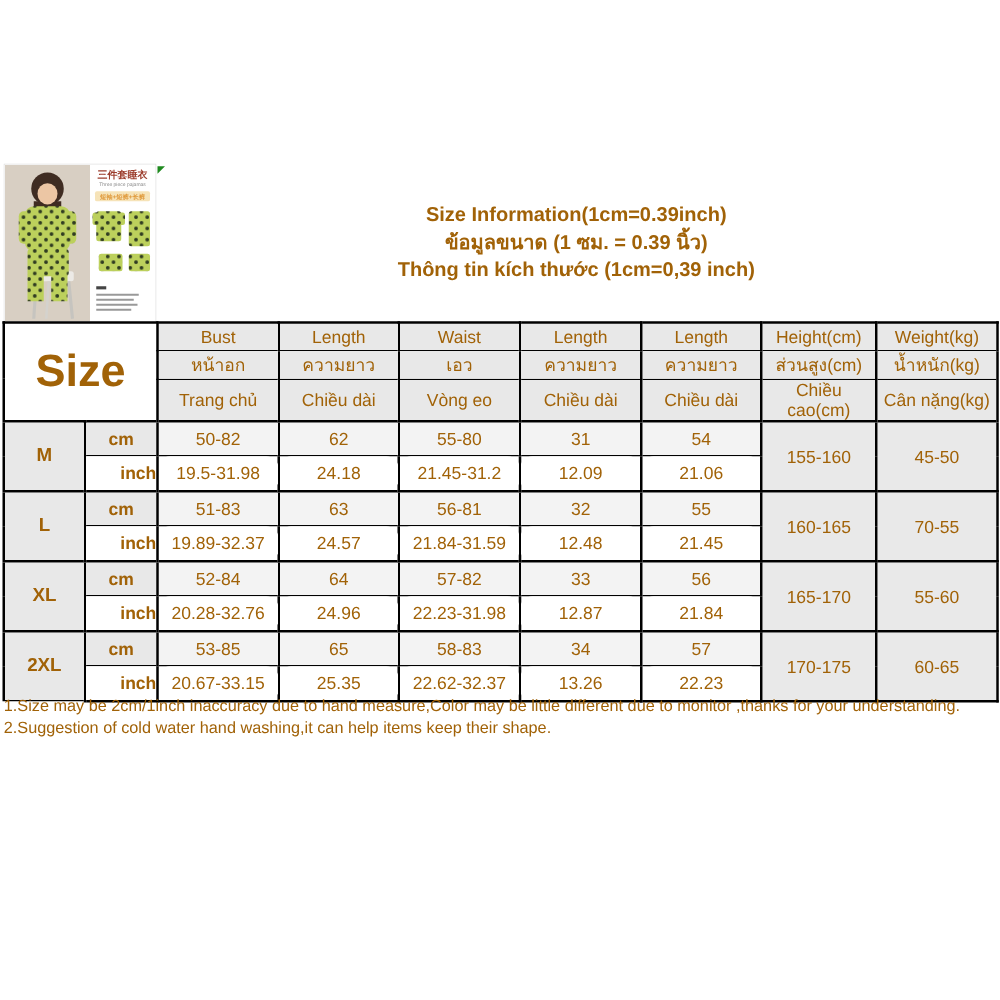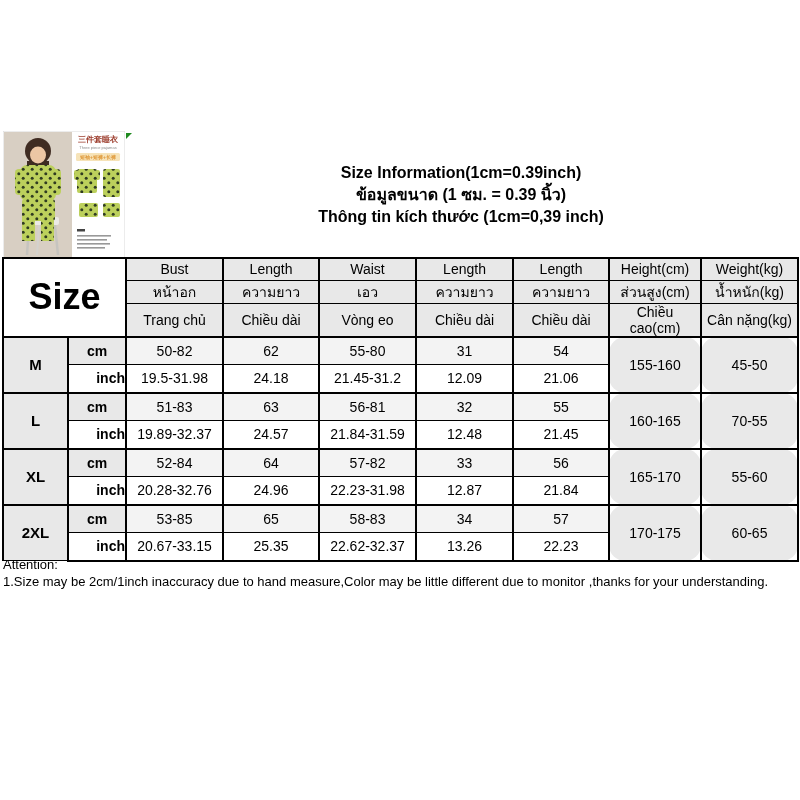--- a/index.html
+++ b/index.html
@@ -1,18 +1,18 @@
 <!DOCTYPE html>
 <html style="--header-bg: #e8e8e8; --cm-bg: #f3f3f3; --merged-bg: #e9e9e9; --marker: #1f8a1f;"><head>
 <meta charset="utf-8">
 <style>
   html,body{margin:0;padding:0;background:#ffffff;}
   .canvas{
     position:relative;width:800px;height:800px;background:#fff;overflow:hidden;
-    font-family:"Liberation Sans","DejaVu Sans",sans-serif;color:#000000;
+    font-family:"Liberation Sans","DejaVu Sans",sans-serif;color:#a16207;
   }
   
   .product{position:absolute;left:3px;top:131px;width:122px;height:127px;}
   .product svg{display:block;width:100%;height:100%;}
   
   .title{position:absolute;left:125px;top:162px;width:672px;text-align:center;
     font-weight:bold;font-size:16px;line-height:22px;}
   
   .corner-tri{position:absolute;width:0;height:0;
     border-top:6px solid var(--marker,#1f8a1f);border-right:6px solid transparent;}
@@ -24,21 +24,21 @@
     border:1px solid #000;border-left-width:2px;border-right-width:2px;
     text-align:center;vertical-align:middle;padding:0;overflow:hidden;
     font-size:14px;position:relative;}
   .size-table thead tr{height:22px;}
   .size-table tbody tr{height:28px;}
   .size-table thead tr:first-child th{border-top-width:2px;}
   .size-table tbody tr.group-start th,
   .size-table tbody tr.group-start td{border-top-width:2px;}
   .size-table tbody tr:last-child td,
   .size-table tbody tr:last-child th{border-bottom-width:2px;}
-  .size-table tbody tr.group-start td[rowspan]{border-bottom-width:2px;border-radius:16px;}
+  .size-table tbody tr.group-start td[rowspan]{border-bottom-width:2px;}
   th.size-label{font-size:36px;font-weight:bold;background:#fff;}
   th.h-en,th.h-th,th.h-vi{font-weight:normal;background:var(--header-bg,#e8e8e8);}
   th.size-name{font-weight:bold;font-size:15px;background:var(--header-bg,#e8e8e8);}
   td.unit{font-weight:bold;}
   td.unit-cm{background:var(--header-bg,#e8e8e8);}
   td.unit-inch{background:#fff;text-align:right;}
   td.cm-cell{background:var(--cm-bg,#f3f3f3);}
   td.inch-cell{background:#fff;border-radius:10px;}
   td.range-cell{background:var(--merged-bg,#e9e9e9);}
   td.marker::before{content:'';position:absolute;left:0;top:0;width:0;height:0;
@@ -224,16 +224,16 @@
           <td class="inch-cell">20.67-33.15</td>
           <td class="inch-cell marker">25.35</td>
           <td class="inch-cell marker">22.62-32.37</td>
           <td class="inch-cell">13.26</td>
           <td class="inch-cell">22.23</td>
         </tr>
       </tbody>
   </table>
 
   <div class="attention">
-    <div>Attention:</div>
     <div>1.Size may be 2cm/1inch inaccuracy due to hand measure,Color may be little different due to monitor ,thanks for your understanding.</div>
+    <div>2.Suggestion of cold water hand washing,it can help items keep their shape.</div>
   </div>
 </div>
 
 </body></html>

